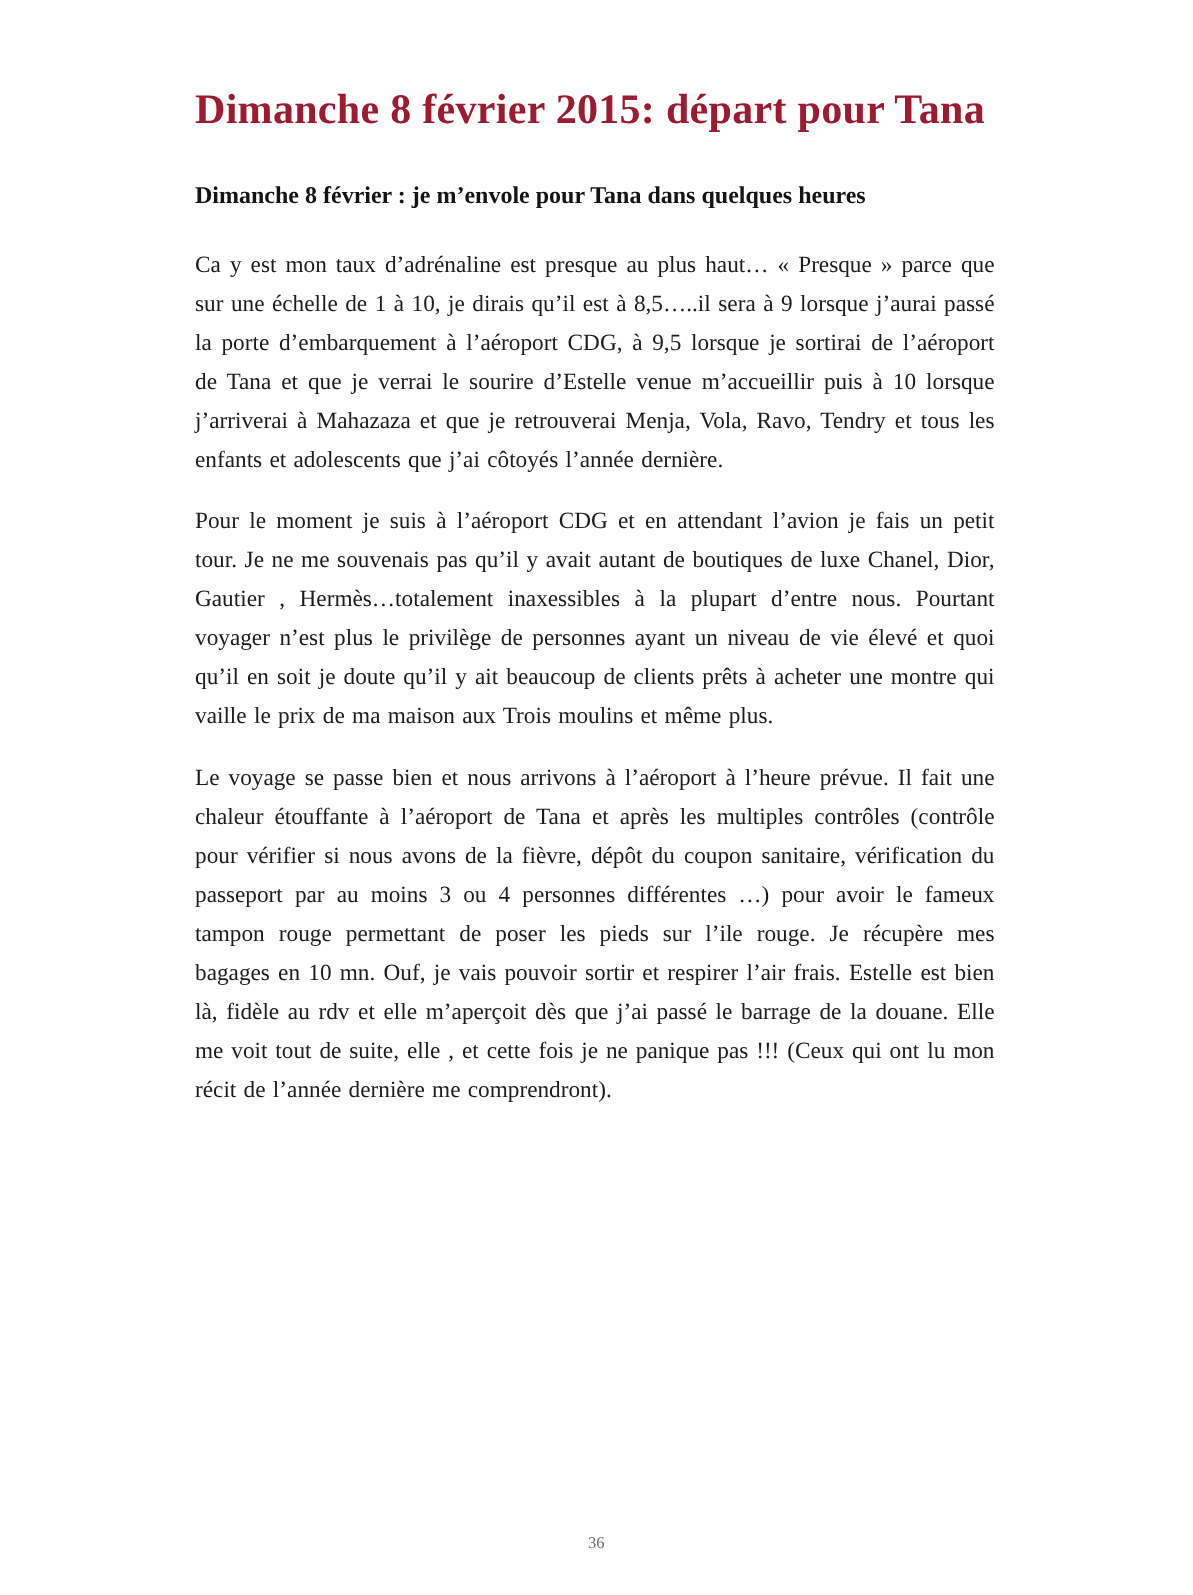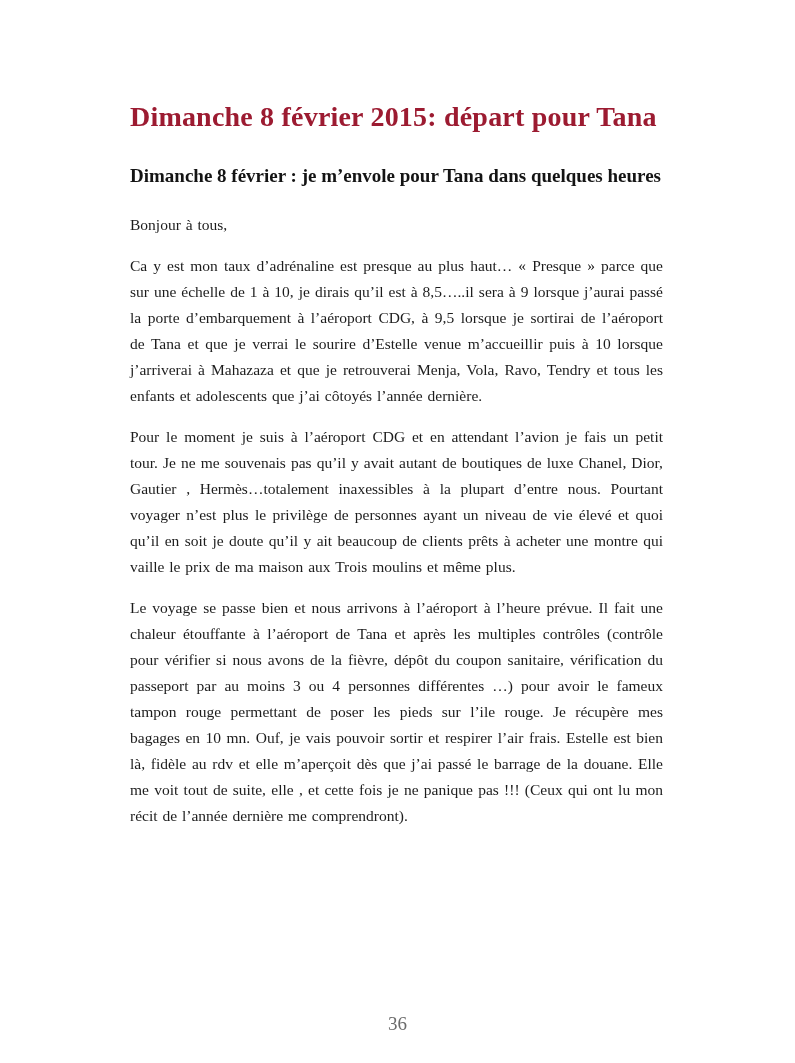--- a/index.html
+++ b/index.html
@@ -6,36 +6,36 @@
     margin: 0;
     padding: 0;
     background: #ffffff;
   }
   .page {
     position: relative;
     width: 795px;
     height: 1063px;
     background: #ffffff;
     box-sizing: border-box;
-    padding: 99px 132px 0 130px;
+    padding: 56px 132px 0 130px;
     font-family: "Liberation Serif", "DejaVu Serif", serif;
     color: #1c1c1c;
     overflow: hidden;
   }
   .doc-title {
     font-family: "Liberation Serif", "DejaVu Serif", serif;
     color: #9c1b31;
     font-size: 28px;
     font-weight: 700;
     line-height: 1.32;
     margin: 0 0 26px 0;
     letter-spacing: 0.2px;
   }
   .doc-subtitle {
-    font-size: 19px;
+    font-size: 16px;
     font-weight: 700;
     line-height: 1.45;
     margin: 0 0 22px 0;
     color: #141414;
   }
   .doc-paragraph {
     font-size: 15.5px;
     line-height: 26px;
     text-align: justify;
     margin: 0 0 15px 0;
@@ -45,34 +45,33 @@
   .doc-paragraph.greeting {
     text-align: left;
   }
   .page-footer {
     position: absolute;
     bottom: 28px;
     left: 0;
     width: 100%;
     text-align: center;
     font-family: "Liberation Serif", "DejaVu Serif", serif;
-    font-size: 19px;
+    font-size: 11px;
     color: #6b6b6b;
   }
 </style>
 </head>
 <body>
 
 <div class="page">
 
   <h1 class="doc-title">Dimanche 8 février 2015: départ pour Tana</h1>
 
   <h2 class="doc-subtitle">Dimanche 8 février : je m’envole  pour Tana dans quelques heures</h2>
 
-  <p class="doc-paragraph greeting">Bonjour à tous,</p>
 
   <p class="doc-paragraph">Ca y est  mon taux d’adrénaline est presque au plus haut… « Presque » parce que sur une échelle de 1 à 10, je dirais qu’il est à 8,5…..il sera à 9 lorsque j’aurai passé la porte d’embarquement à l’aéroport CDG,  à 9,5 lorsque je sortirai de l’aéroport de Tana et que je verrai le sourire d’Estelle  venue m’accueillir puis  à  10 lorsque j’arriverai à Mahazaza et que je retrouverai Menja, Vola, Ravo, Tendry et tous les enfants et adolescents que j’ai côtoyés l’année dernière.</p>
 
   <p class="doc-paragraph">Pour le moment je suis  à l’aéroport CDG et en attendant l’avion je fais un petit tour. Je ne me souvenais pas qu’il y avait autant de boutiques de luxe Chanel, Dior, Gautier , Hermès…totalement inaxessibles à la plupart d’entre nous. Pourtant voyager n’est plus le privilège de personnes ayant un niveau de vie élevé et quoi qu’il en soit je doute qu’il y ait beaucoup  de clients prêts  à acheter  une montre qui vaille le prix de ma maison aux Trois moulins et même plus.</p>
 
 
   <p class="doc-paragraph">Le voyage se passe bien et nous arrivons à l’aéroport à l’heure prévue. Il fait une chaleur étouffante à l’aéroport de Tana et après les multiples contrôles (contrôle pour vérifier si nous avons de la fièvre, dépôt du coupon sanitaire, vérification du passeport par au moins 3 ou 4 personnes différentes …) pour avoir le fameux tampon rouge permettant de poser les pieds sur l’ile  rouge. Je récupère  mes bagages  en  10 mn. Ouf, je vais pouvoir sortir et respirer  l’air frais. Estelle est bien là, fidèle au rdv et elle m’aperçoit  dès que j’ai passé le barrage de la douane. Elle me voit tout de suite, elle , et cette fois je ne panique pas !!! (Ceux qui ont lu mon récit de l’année dernière me comprendront).</p>
 
 
   <div class="page-footer">36</div>

